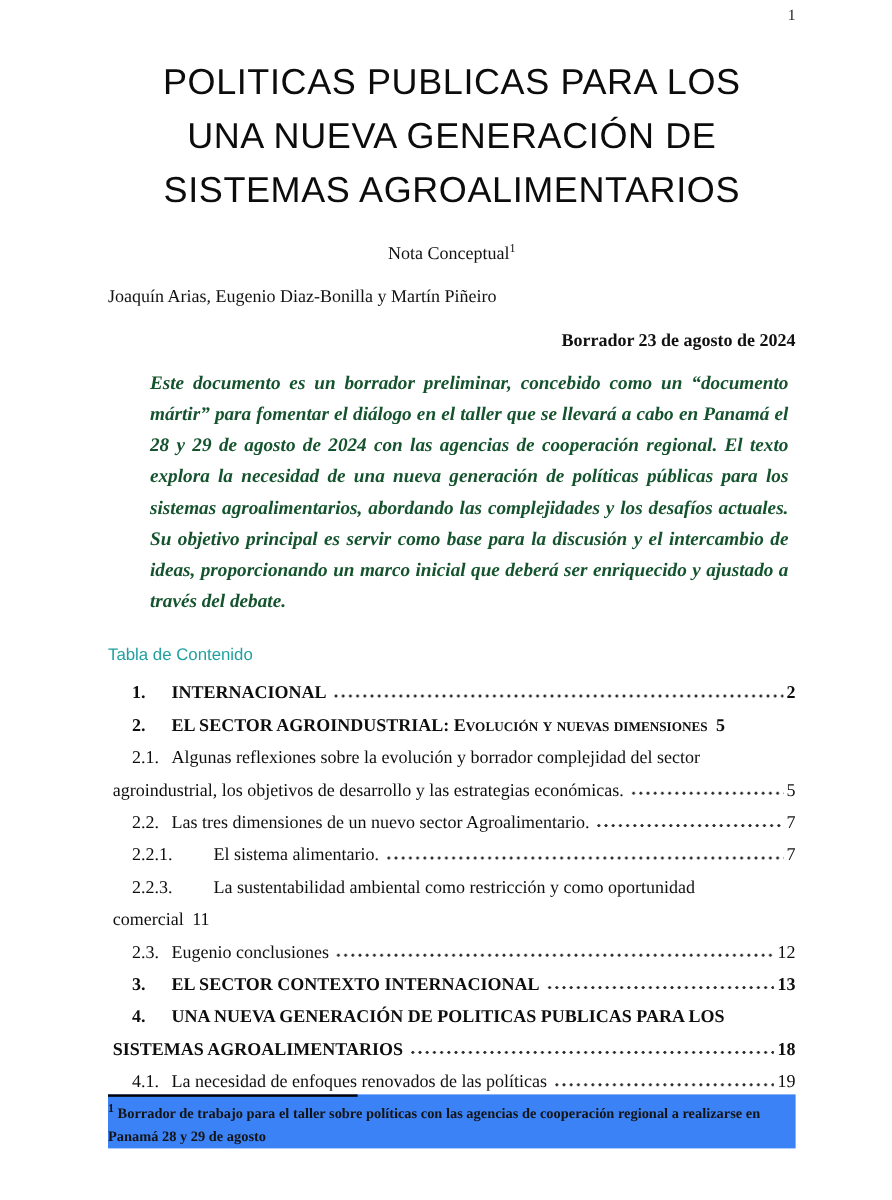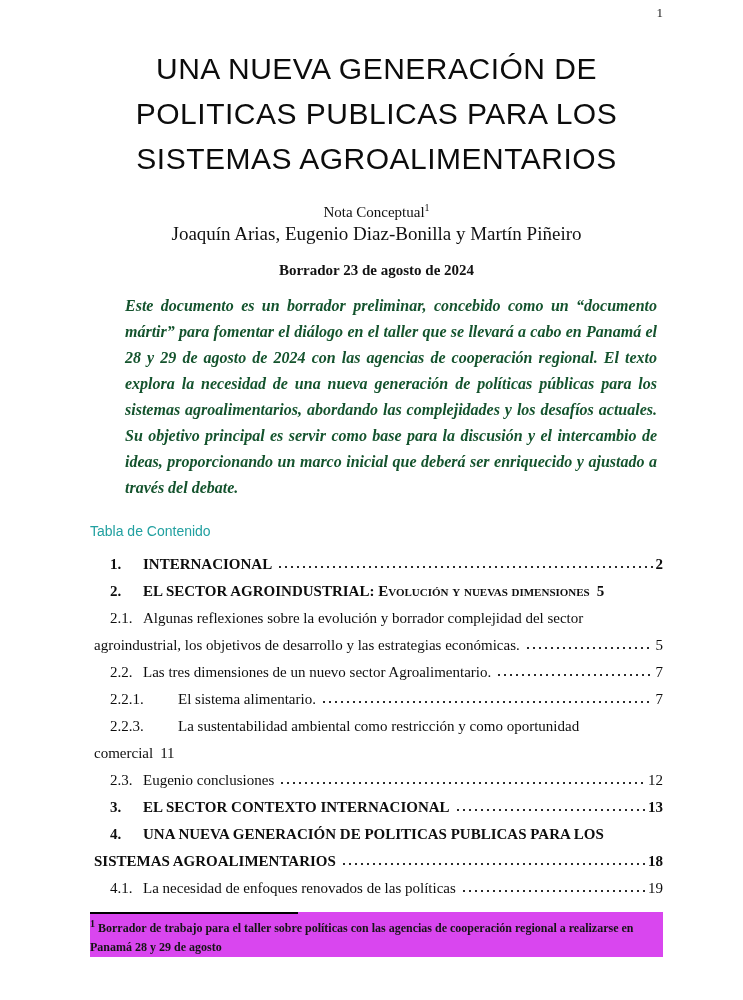--- a/index.html
+++ b/index.html
@@ -32,27 +32,27 @@
     color: #0c0c0c;
   }
   .subtitle {
     margin-top: 20px;
     text-align: center;
     font-size: 15px;
     line-height: 22px;
   }
   sup { font-size: 10px; vertical-align: super; line-height: 0; }
   .authors {
-    text-align: center;
-    font-size: 19px;
+    margin-top: 14px;
+    font-size: 15px;
     line-height: 22px;
   }
   .draft-date {
     margin-top: 14px;
-    text-align: center;
+    text-align: right;
     font-weight: bold;
     font-size: 15px;
     line-height: 22px;
   }
   .abstract {
     margin: 12px 6px 0 35px;
     font-size: 16px;
     line-height: 26px;
     font-style: italic;
     font-weight: bold;
@@ -89,21 +89,21 @@
     background-repeat: repeat-x;
     background-position: 0 100%;
   }
   .toc-page { flex: none; }
   .toc-page.inline { margin-left: 7px; }
   .footnote-area {
     position: absolute;
     left: 90px;
     right: 80px;
     top: 912px;
-    background: #d946ef;
+    background: #3b82f6;
   }
   .footnote-rule {
     width: 208px;
     border-top: 2px solid #000000;
     margin-bottom: 5px;
   }
   .footnote {
     margin: 0;
     font-size: 12px;
     line-height: 19px;
@@ -112,22 +112,22 @@
   }
 </style>
 </head>
 <body>
 
 <div class="page">
 
   <div class="page-number">1</div>
 
   <h1 class="title">
+    <div>POLITICAS PUBLICAS PARA LOS</div>
     <div>UNA NUEVA GENERACIÓN DE</div>
-    <div>POLITICAS PUBLICAS PARA LOS</div>
     <div>SISTEMAS AGROALIMENTARIOS</div>
   </h1>
 
   <div class="subtitle">
     <span>Nota Conceptual</span><sup>1</sup>
   </div>
 
   <div class="authors">Joaquín Arias, Eugenio Diaz-Bonilla y Martín Piñeiro</div>
 
   <div class="draft-date">Borrador 23 de agosto de 2024</div>

